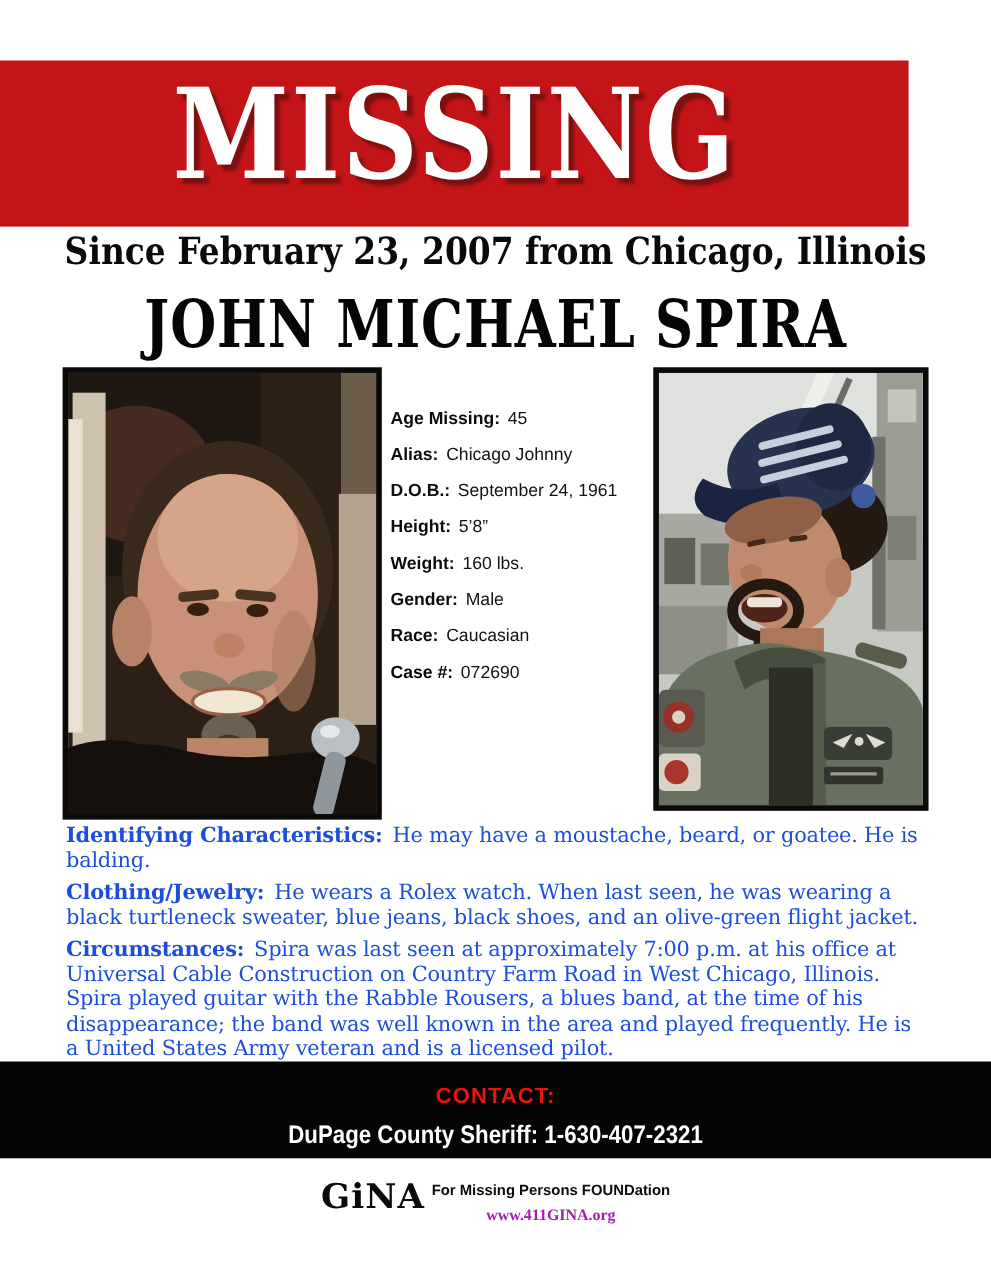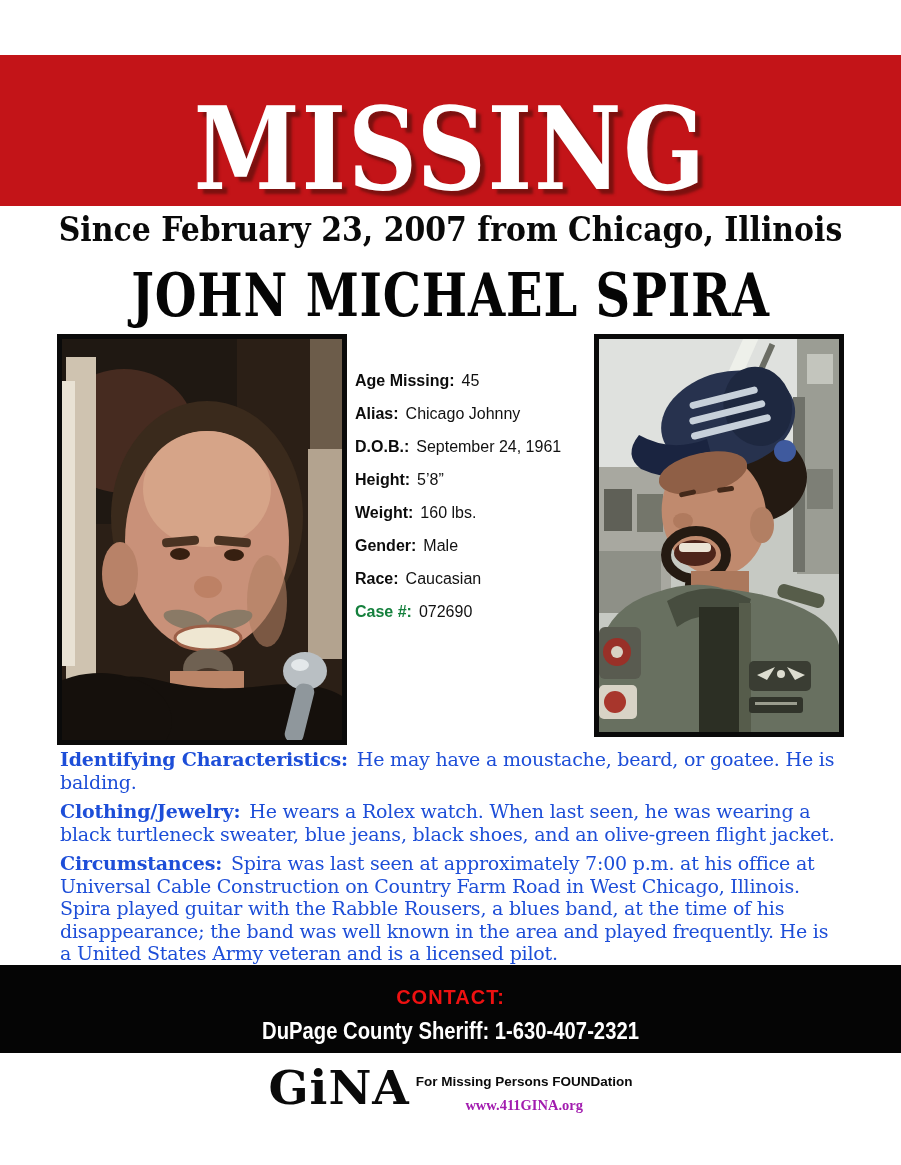--- a/index.html
+++ b/index.html
@@ -3,22 +3,22 @@
 <meta charset="utf-8">
 <style>
   html,body { margin:0; padding:0; background:#ffffff; }
   .page {
     position:relative; width:901px; height:1165px; background:#ffffff;
     font-family:"Liberation Sans", sans-serif; overflow:hidden;
   }
 
   
   .banner {
-    position:absolute; left:0; top:55px; width:901px; height:151px;
-    background:#C31418; display:flex; align-items:flex-end; justify-content:center;
+    position:absolute; left:0; top:55px; width:826px; height:151px;
+    background:#C31418; display:flex; align-items:flex-start; justify-content:center;
   }
   .banner-title {
     font-family:"DejaVu Serif", serif; font-weight:bold; font-size:114px;
     color:#ffffff; line-height:1; white-space:nowrap; letter-spacing:2px;
     transform:scaleX(0.84); padding-top:10px;
     text-shadow:6px 5px 3px rgba(110,16,14,0.85);
   }
 
   
   .tagline {
@@ -38,21 +38,21 @@
   
   .photo { position:absolute; border:5px solid #0a0a0a; background:#777; }
   .photo-left  { left:57px;  top:334px; width:280px; height:401px; }
   .photo-right { left:594px; top:334px; width:240px; height:393px; }
   .photo svg { display:block; }
 
   
   .details { position:absolute; left:355px; top:371px; width:235px; }
   .detail-row { font-size:16px; line-height:20px; margin-bottom:13px; color:#111; white-space:nowrap; }
   .detail-row b { font-weight:bold; color:#0c0c0c; margin-right:7px; }
-  .detail-row.case-red b { color:#15803d; }
+  .detail-row.case-red b { color:#000000; }
 
   
   .sections { position:absolute; left:60px; top:748px; width:785px; }
   .section {
     font-family:"DejaVu Serif", serif; font-size:19px; line-height:22.5px;
     color:#1d4ed8; margin:0 0 7px 0; letter-spacing:-0.2px;
   }
   .section b { margin-right:9px; }
 
   
@@ -68,21 +68,21 @@
     color:#ffffff; font-weight:bold; font-size:23px; margin-top:9px;
     white-space:nowrap; transform:scaleX(0.88);
   }
 
   
   .gina {
     position:absolute; left:0; top:1067px; width:901px;
     display:flex; justify-content:center; align-items:flex-start;
   }
   .gina-brand {
-    font-family:"DejaVu Serif", serif; font-weight:bold; font-size:47px;
+    font-family:"DejaVu Serif", serif; font-weight:bold; font-size:31px;
     line-height:42px; color:#0a0a0a; letter-spacing:1px;
   }
   .gina-right { margin-left:6px; padding-top:7px; text-align:center; }
   .gina-tagline { font-size:13.5px; font-weight:bold; color:#0a0a0a; white-space:nowrap; }
   .gina-url { font-size:14.5px; font-weight:bold; color:#a21caf; margin-top:8px;font-family:Liberation Serif, serif; }
 </style>
 </head>
 <body>
 
 <div class="page">

